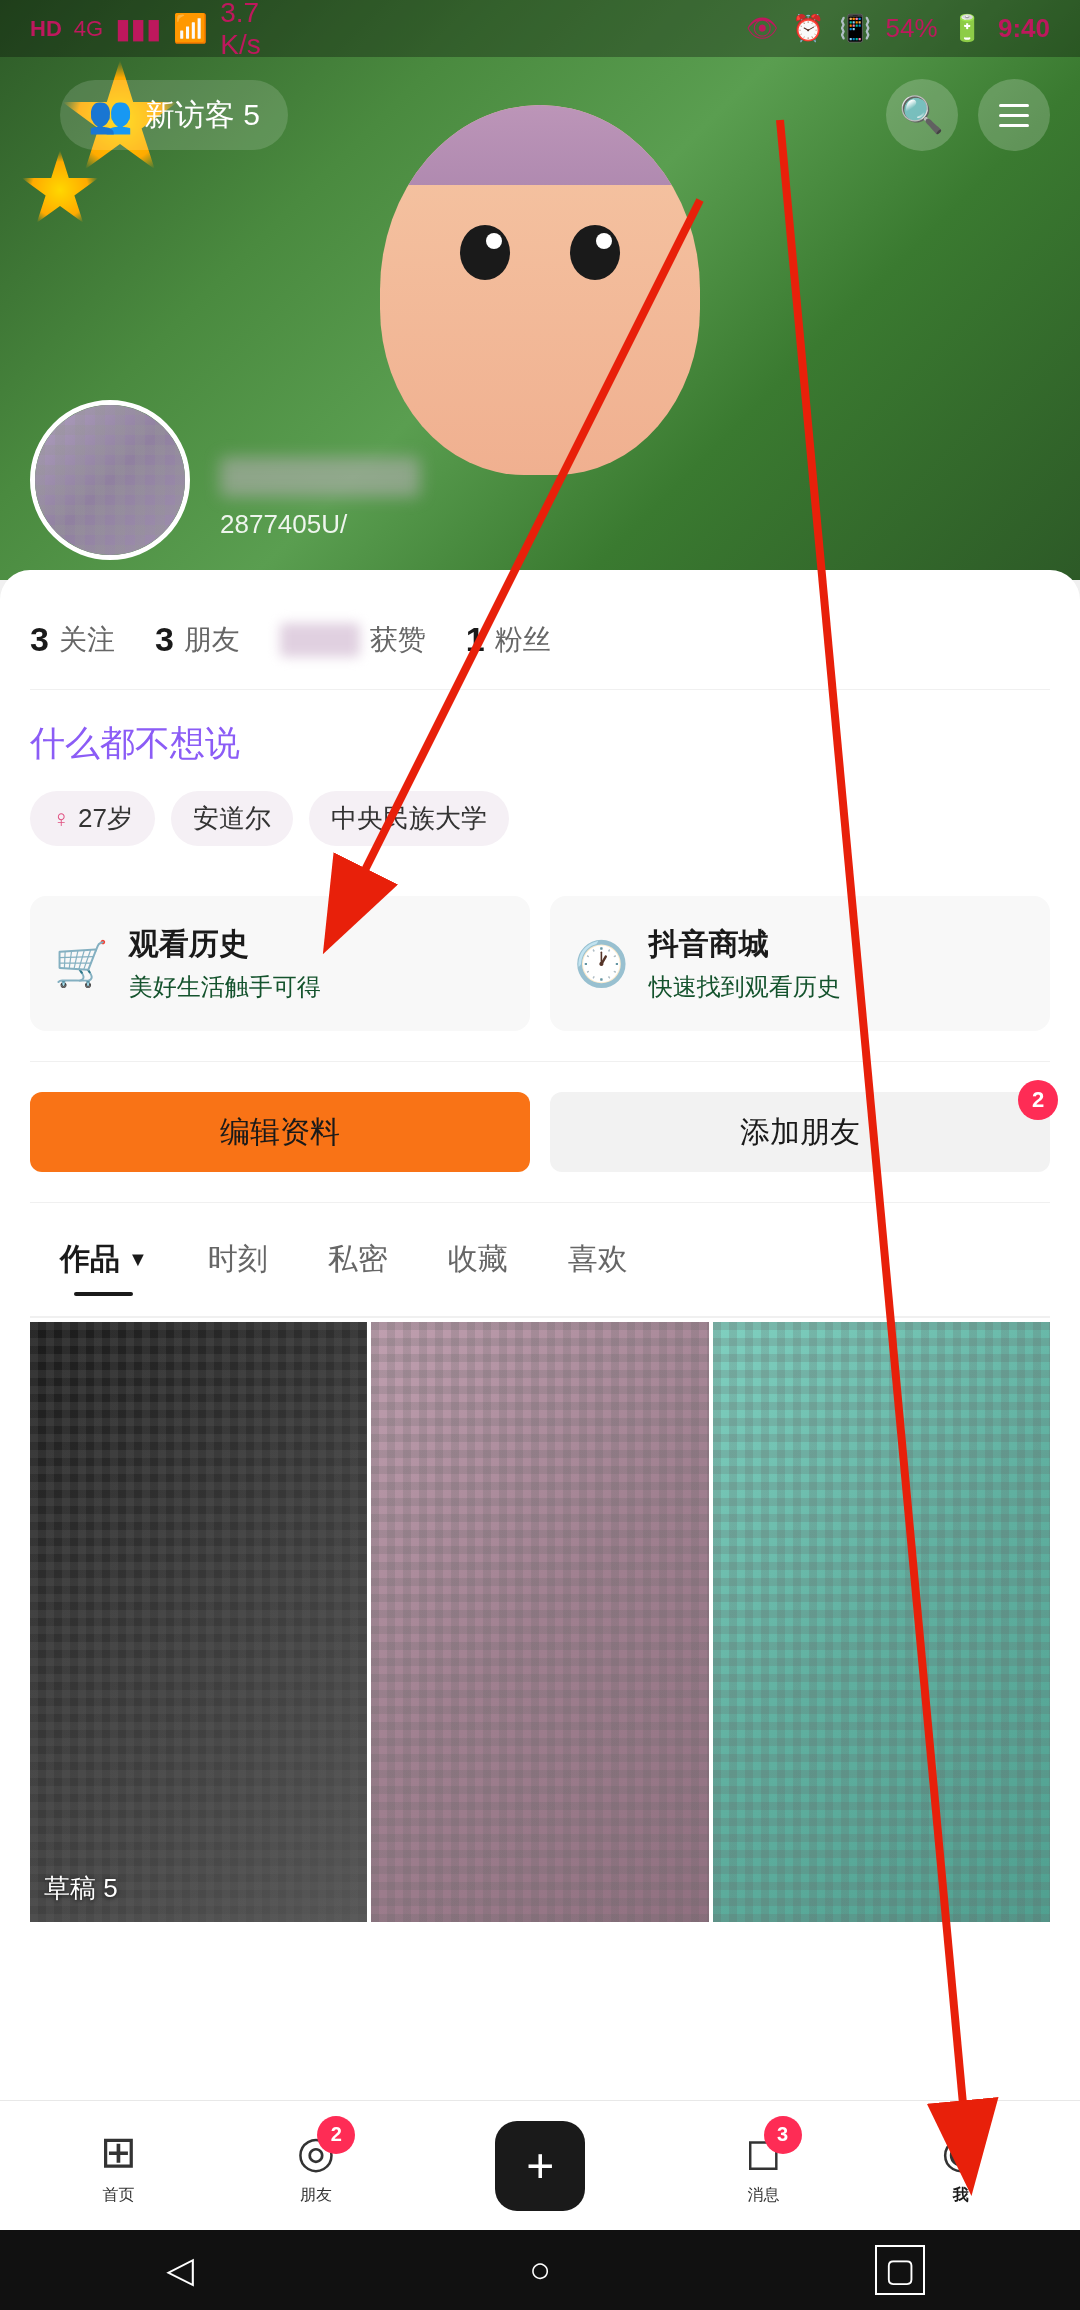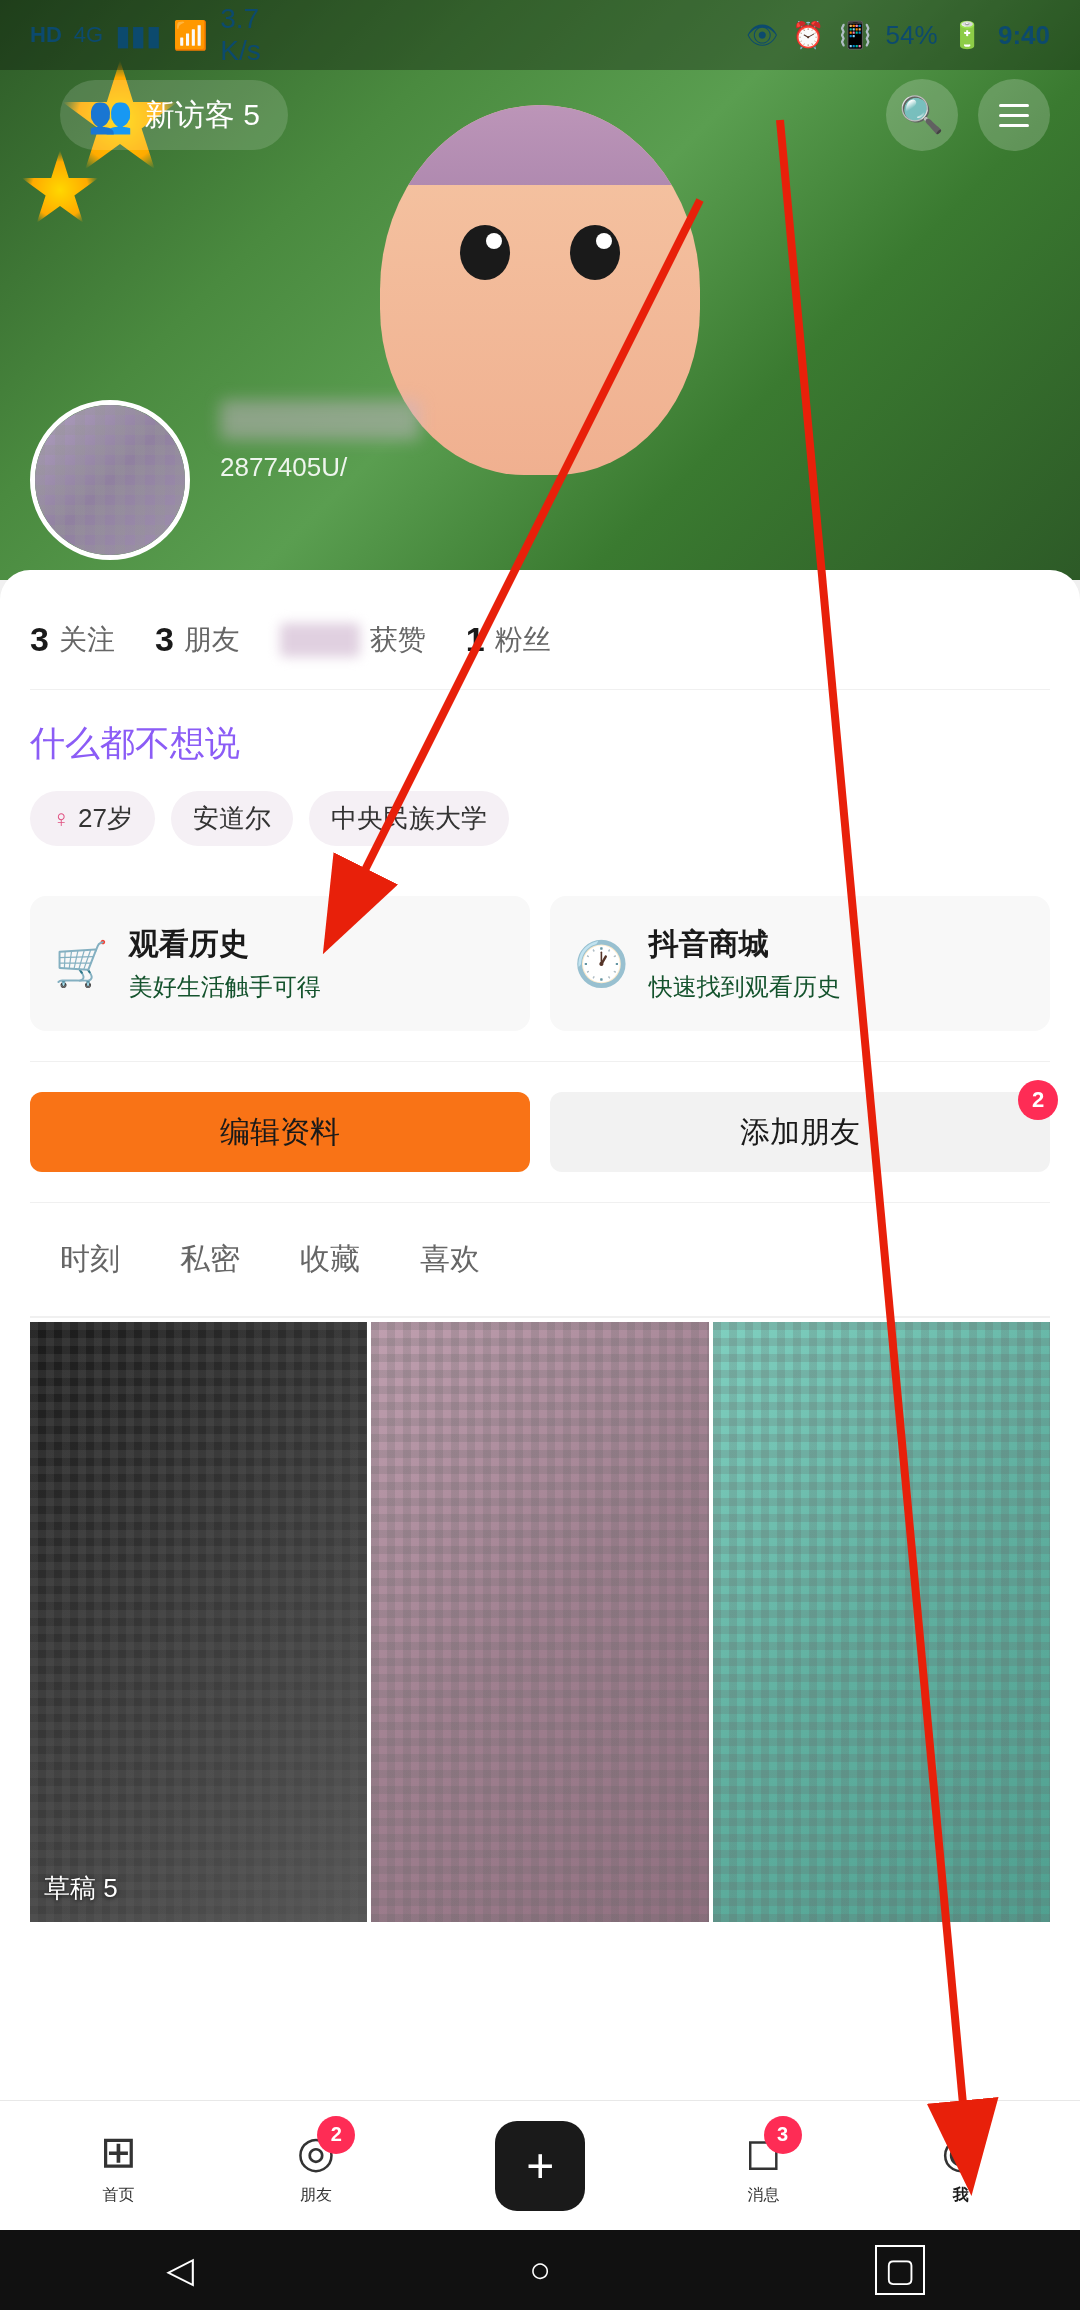--- a/index.html
+++ b/index.html
@@ -13,28 +13,28 @@
       overflow: hidden;
       position: relative;
     }
 
     
     .status-bar {
       position: absolute;
       top: 0;
       left: 0;
       right: 0;
-      height: 70px;
+      height: 57px;
       background: rgba(0,0,0,0.3);
       display: flex;
       align-items: center;
       justify-content: space-between;
       padding: 0 30px;
       z-index: 100;
-      color: #0c4a6e;
+      color: #be185d;
       font-size: 28px;
     }
     .status-left {
       display: flex;
       align-items: center;
       gap: 12px;
     }
     .status-right {
       display: flex;
       align-items: center;
@@ -194,20 +194,21 @@
       background: white;
       border-radius: 2px;
     }
 
     
     .profile-avatar-area {
       position: absolute;
       top: 400px;
       left: 30px;
       display: flex;
+      align-items: flex-end;
       gap: 30px;
       z-index: 60;
     }
 
     .avatar-wrapper {
       width: 160px;
       height: 160px;
       border-radius: 50%;
       border: 5px solid white;
       overflow: hidden;
@@ -751,20 +752,26 @@
 
   <div class="action-buttons">
     <button class="action-btn btn-edit">编辑资料</button>
     <button class="action-btn btn-add-friend" style="position:relative;">
       <span>添加朋友</span>
       <span class="badge">2</span>
     </button>
   </div>
 
   <div class="tabs-row">
+    <div class="tab-item active">
+      <span class="tab-dropdown">
+        <span>作品</span>
+        <span class="tab-arrow">▼</span>
+      </span>
+    </div>
     <div class="tab-item">
       <span>时刻</span>
     </div>
     <div class="tab-item">
       <span>私密</span>
     </div>
     <div class="tab-item">
       <span>收藏</span>
     </div>
     <div class="tab-item">

